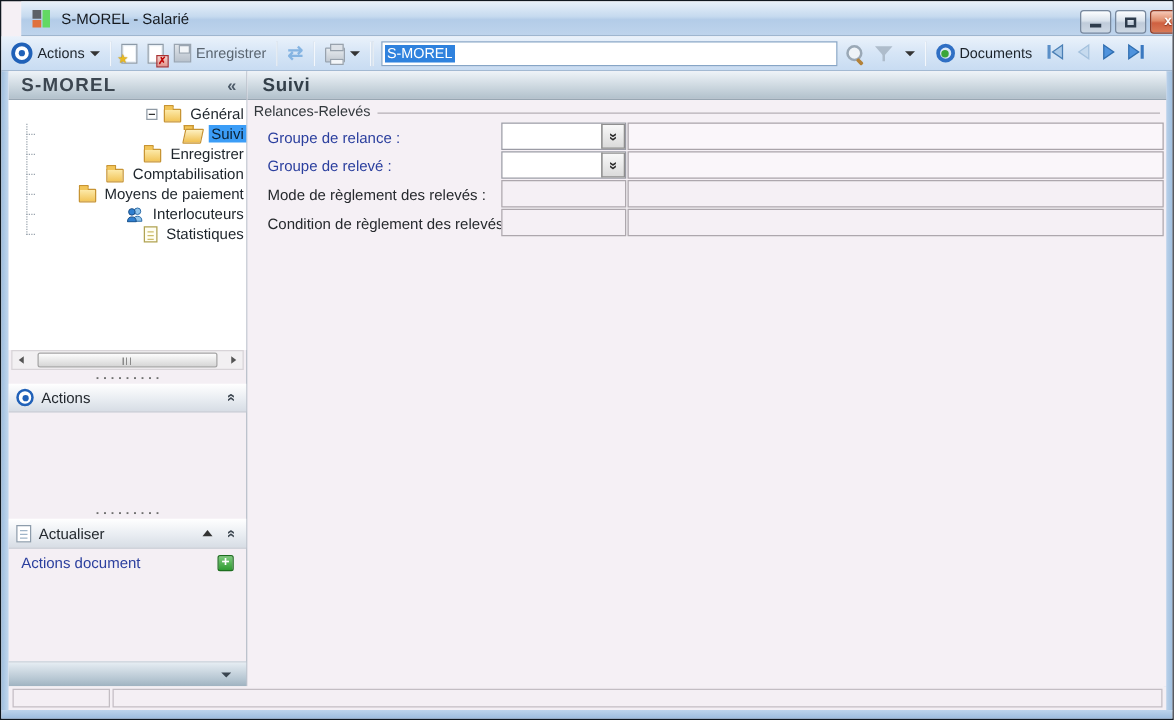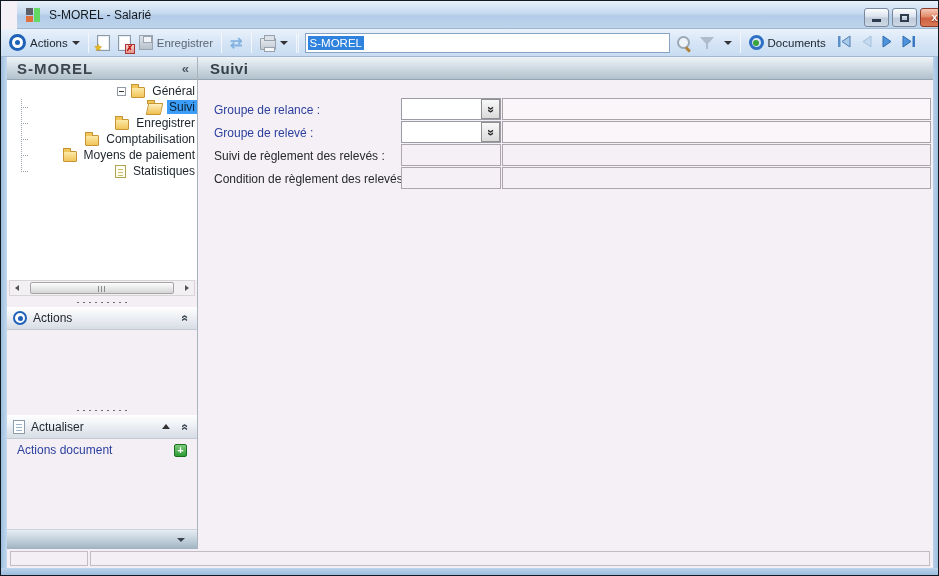--- a/index.html
+++ b/index.html
@@ -281,20 +281,32 @@
           <span class="icon-folder"></span>
           <span class="tree-label">Comptabilisation</span>
         </div>
         <div class="tree-row">
           <span class="stub"></span>
           <span class="icon-folder"></span>
           <span class="tree-label">Moyens de paiement</span>
         </div>
         <div class="tree-row">
           <span class="stub"></span>
+          <span class="icon-people">
+            <svg width="14" height="13">
+                <circle cx="9" cy="4" r="2.6" fill="#8fc3ea" stroke="#2f6da8" stroke-width="0.8"></circle>
+                <path d="M5.5 12 q0 -4 3.5 -4 q3.5 0 3.5 4 z" fill="#8fc3ea" stroke="#2f6da8" stroke-width="0.8"></path>
+                <circle cx="4.5" cy="4.5" r="2.6" fill="#2f7fd0" stroke="#1c4f86" stroke-width="0.8"></circle>
+                <path d="M1 12.5 q0 -4 3.5 -4 q3.5 0 3.5 4 z" fill="#2f7fd0" stroke="#1c4f86" stroke-width="0.8"></path>
+              </svg>
+          </span>
+          <span class="tree-label">Interlocuteurs</span>
+        </div>
+        <div class="tree-row">
+          <span class="stub"></span>
           <span class="icon-note">
               <i style="top:3px;"></i>
               <i style="top:6px;"></i>
               <i style="top:9px;"></i>
             </span>
           <span class="tree-label">Statistiques</span>
         </div>
       </div>
     </div>
 
@@ -337,40 +349,44 @@
     <div class="sidebar-bottom">
       <span class="caret" style="border-top-color:#3a4550;"></span>
     </div>
   </div>
 
   <div class="main">
     <div class="page-header">
       <span class="pt">Suivi</span>
     </div>
 
+    <div class="group-row">
+      <span class="gl">Relances-Relevés</span>
+      <span class="line"></span>
+    </div>
 
     <span class="f-label blue" style="top:46px;">Groupe de relance :</span>
     <span class="combo" style="top:41px;">
       <span class="combo-val"></span>
       <span class="combo-btn">
           <span class="chev-dd">»</span>
         </span>
     </span>
     <span class="wide-field" style="top:41px;"></span>
 
     <span class="f-label blue" style="top:69px;">Groupe de relevé :</span>
     <span class="combo" style="top:64px;">
       <span class="combo-val"></span>
       <span class="combo-btn">
           <span class="chev-dd">»</span>
         </span>
     </span>
     <span class="wide-field" style="top:64px;"></span>
 
-    <span class="f-label dark" style="top:92px;">Suivi de règlement des relevés :</span>
+    <span class="f-label dark" style="top:92px;">Mode de règlement des relevés :</span>
     <span class="ro-field" style="top:87px;"></span>
     <span class="ro-wide" style="top:87px;"></span>
 
     <span class="f-label dark" style="top:115px;">Condition de règlement des relevés :</span>
     <span class="ro-field" style="top:110px;"></span>
     <span class="ro-wide" style="top:110px;"></span>
   </div>
 
   <div class="statusbar">
     <span class="status-cell c1"></span>

